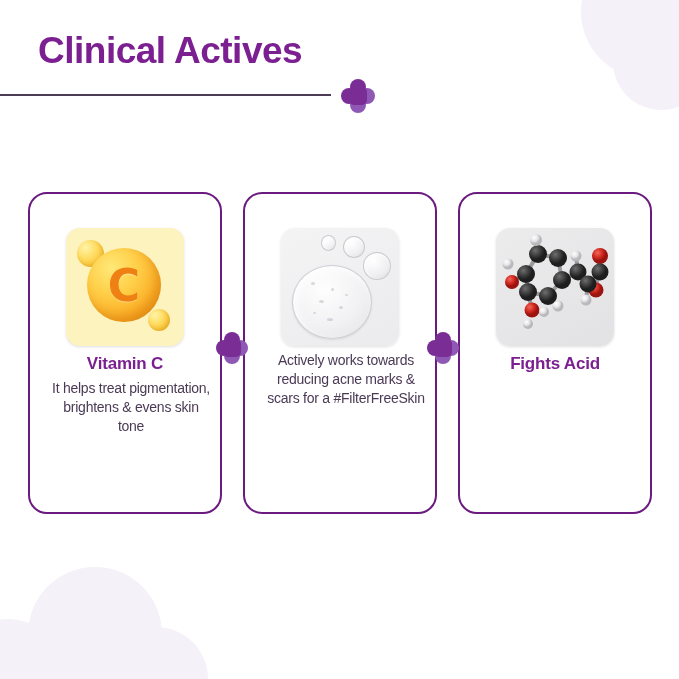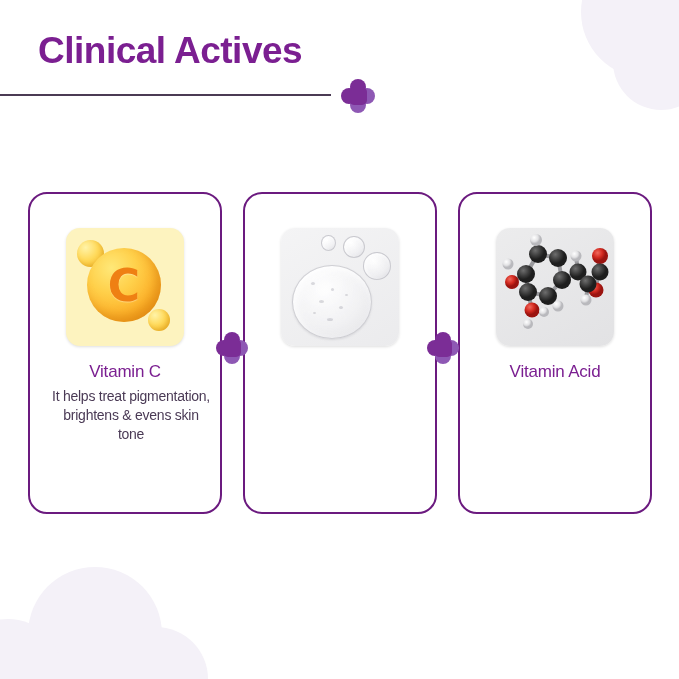--- a/index.html
+++ b/index.html
@@ -181,23 +181,23 @@
     border-radius: 50%;
     background: rgba(176,176,184,0.45);
   }
 
   
   .media-feru { background: linear-gradient(150deg, #ececed 0%, #e2e2e4 100%); }
   .mol { position: absolute; inset: 0; }
 
   
   .card-title {
-    margin: 16px 0 0 0;
+    margin: 8px 0 0 0;
     font-size: 17px;
-    font-weight: normal;
+    font-weight: bold;
     color: #7b1f91;
     letter-spacing: -0.2px;
   }
   .card-desc {
     margin: 5px 0 0 12px;
     padding: 0 7px;
     font-size: 14px;
     line-height: 19px;
     color: #4a3a55;
     text-align: center;
@@ -262,20 +262,21 @@
       <div class="gel-big">
         <div class="gel-speck" style="left:18px; top:16px; width:4px; height:3px;"></div>
         <div class="gel-speck" style="left:38px; top:22px; width:3px; height:3px;"></div>
         <div class="gel-speck" style="left:26px; top:34px; width:5px; height:3px;"></div>
         <div class="gel-speck" style="left:46px; top:40px; width:4px; height:3px;"></div>
         <div class="gel-speck" style="left:20px; top:46px; width:3px; height:2px;"></div>
         <div class="gel-speck" style="left:34px; top:52px; width:6px; height:3px;"></div>
         <div class="gel-speck" style="left:52px; top:28px; width:3px; height:2px;"></div>
       </div>
     </div>
+    <div class="card-desc">Actively works towards reducing acne marks &amp; scars for a #FilterFreeSkin</div>
   </div>
 
   <div class="card">
     <div class="card-media media-feru">
       <svg class="mol" viewBox="0 0 118 118">
         <defs>
           <radialGradient id="gC" cx="35%" cy="30%">
             <stop offset="0%" stop-color="#6e6e6e"></stop>
             <stop offset="60%" stop-color="#3d3d3d"></stop>
             <stop offset="100%" stop-color="#1e1e1e"></stop>
@@ -325,21 +326,21 @@
         <circle cx="104" cy="44" r="8.5" fill="url(#gC)"></circle>
         <circle cx="40" cy="12" r="6" fill="url(#gH)"></circle>
         <circle cx="12" cy="36" r="5.5" fill="url(#gH)"></circle>
         <circle cx="62" cy="78" r="5.5" fill="url(#gH)"></circle>
         <circle cx="80" cy="28" r="5.5" fill="url(#gH)"></circle>
         <circle cx="90" cy="72" r="5.5" fill="url(#gH)"></circle>
         <circle cx="48" cy="84" r="5" fill="url(#gH)"></circle>
         <circle cx="32" cy="96" r="5" fill="url(#gH)"></circle>
       </svg>
     </div>
-    <div class="card-title">Vitamin Acid</div>
+    <div class="card-title">Fights Acid</div>
   </div>
 </div>
 
 <div class="plus-shape connector connector-1">
   <span class="lobe-t" style="left:8px;  top:0px;  width:16px; height:16px;"></span>
   <span class="lobe-l" style="left:0px;  top:8px;  width:16px; height:16px;"></span>
   <span class="lobe-r" style="left:16px; top:8px;  width:16px; height:16px;"></span>
   <span class="lobe-b" style="left:8px;  top:16px; width:16px; height:16px;"></span>
   <span class="lobe-c" style="left:7px;  top:7px;  width:18px; height:18px; border-radius:5px;"></span>
 </div>

